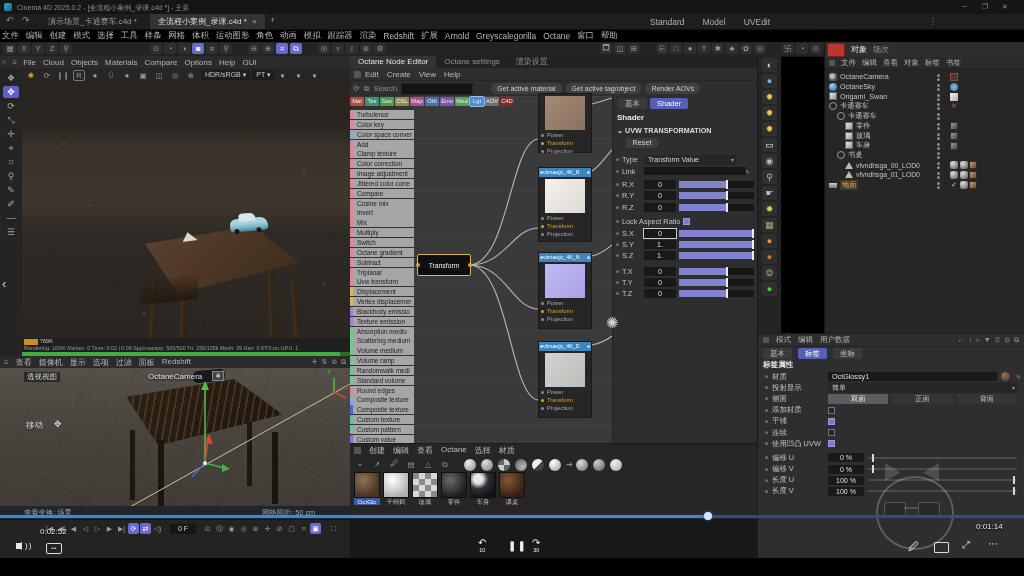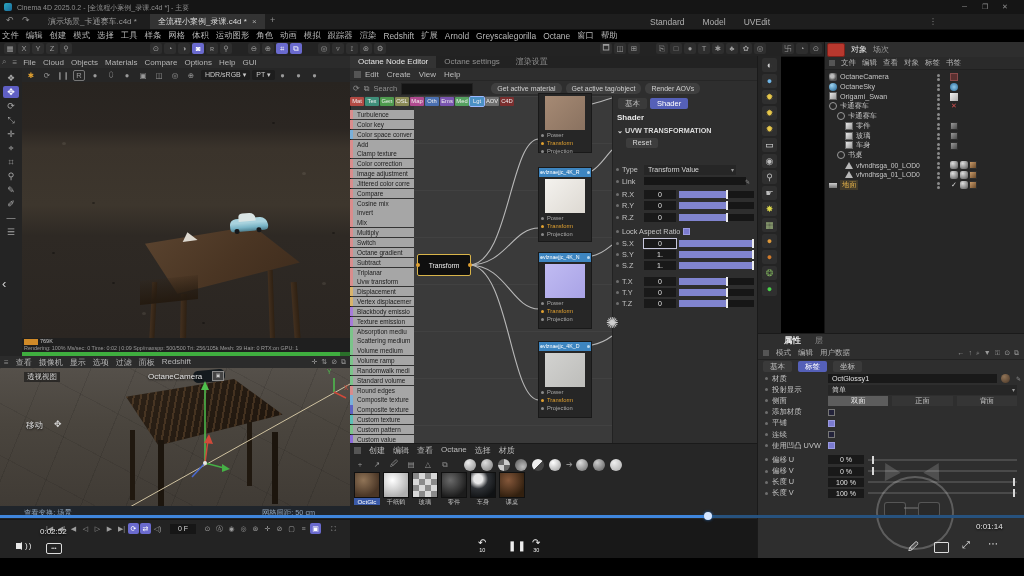--- a/index.html
+++ b/index.html
@@ -581,21 +581,21 @@
     </div>
 
   <div class="r" id="props">
     <div class="flex" style="margin:2px 0 0 5px;">
       <span class="ptab">基本</span>
       <span class="ptab active">Shader</span>
     </div>
     <div style="margin:4px 0 0 4px;font-size:8px;font-weight:bold;color:#e6e6e6;">Shader</div>
     <div style="margin:4px 0 0 4px;font-size:7.2px;font-weight:bold;color:#dcdcdc;">⌄ <span>UVW TRANSFORMATION</span></div>
     <div style="margin:3px 0 0 13px;width:32px;height:10px;line-height:10px;text-align:center;background:#3d3d3d;border-radius:2px;font-size:7.2px;color:#d8d8d8;">Reset</div>
-    <div class="prow" style="margin-top:16px;">
+    <div class="prow" style="margin-top:6px;">
       <span class="pdot"></span>
         <span class="plab">Type</span>
       <span class="ddl" style="flex:1;margin-right:22px;">Transform Value</span>
     </div>
     <div class="prow">
       <span class="pdot"></span>
         <span class="plab">Link</span>
       <span style="flex:1;height:8px;background:#161616;margin-right:12px;"></span>
       <span style="position:absolute;right:8px;color:#888;font-size:6px;">✎</span>
     </div>
@@ -919,24 +919,20 @@
           <span class="otags">
             <span class="tg tg-chk">✓</span>
             <span class="tg tg-ph"></span>
             <span class="tg tg-tex2"></span>
           </span>
         </div>
     </div>
   </div>
 
   <div class="r" id="attrPanel">
-    <div class="flex" style="height:13px;padding-left:26px;gap:14px;background:#2e2e2e;">
-      <span style="font-size:8.5px;color:#ececec;font-weight:bold;">属性</span>
-      <span class="f8 dim">层</span>
-    </div>
     <div class="flex" style="height:12px;gap:7px;font-size:7.5px;color:#b2b2b2;padding-left:5px;border-bottom:1px solid #222;">
       <span style="width:6px;height:6px;background:#555;display:inline-block;"></span>
       <span style="display:flex;gap:7px;">
           <span>模式</span>
           <span>编辑</span>
           <span>用户数据</span>
         </span>
       <span style="margin-left:auto;margin-right:6px;display:flex;gap:4px;color:#9a9a9a;font-size:7px;">
         <span>←</span>
         <span>↑</span>
@@ -945,20 +941,21 @@
         <span>⚿</span>
         <span>⊙</span>
         <span>⧉</span>
       </span>
     </div>
     <div class="flex" style="height:13px;gap:3px;padding-left:5px;">
       <span class="ptab">基本</span>
       <span class="ptab active">标签</span>
       <span class="ptab">坐标</span>
     </div>
+    <div style="padding-left:5px;height:11px;font-size:7.6px;font-weight:bold;color:#e2e2e2;">标签属性</div>
     <div class="arow">
         <span class="pdot"></span>
         <span class="alab">材质</span>
         <span class="ainput" style="flex:1;">OctGlossy1</span>
         <span class="sph" style="width:9px;height:9px;background:radial-gradient(circle at 35% 30%,#907457,#4a3626);"></span>
         <span style="color:#888;font-size:6px;margin-right:4px;">✎</span>
       </div>
     <div class="arow">
         <span class="pdot"></span>
         <span class="alab">投射显示</span>

